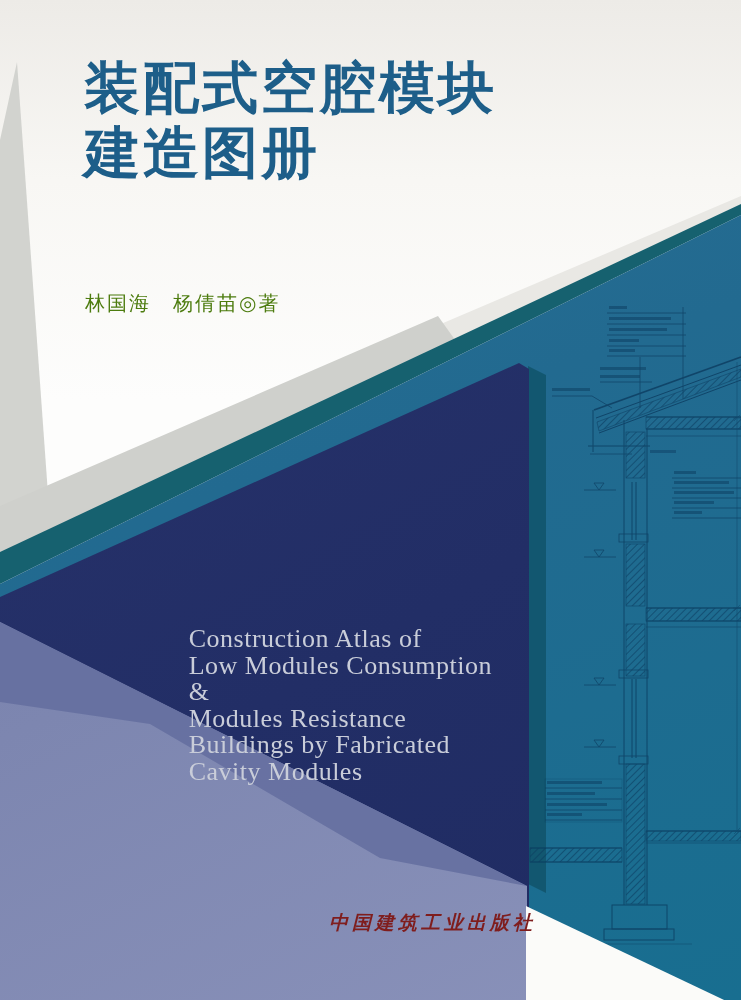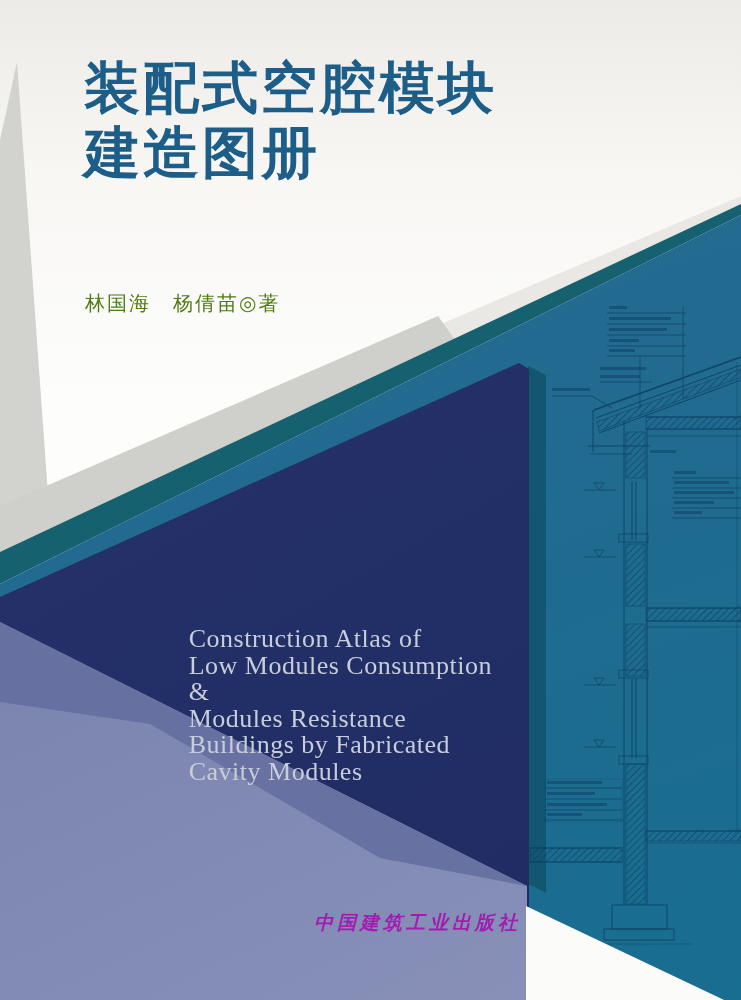--- a/index.html
+++ b/index.html
@@ -65,22 +65,22 @@
   .author{
     position:absolute;left:85px;top:290px;
     color:#4d7c0f;font-size:20px;letter-spacing:2px;white-space:nowrap;
   }
   .entitle{
     position:absolute;right:249px;top:626px;
     text-align:left;color:#c9cdd9;
     font-size:26px;line-height:26.5px;letter-spacing:.5px;white-space:nowrap;
   }
   .publisher{
-    position:absolute;left:314px;top:910px;width:200px;
-    text-align:left;color:#a21caf;
+    position:absolute;left:329px;top:910px;width:200px;
+    text-align:left;color:#7f1d1d;
     font-size:19px;letter-spacing:4px;font-style:italic;font-weight:600;
     white-space:nowrap;
   }
 </style>
 </head>
 <body>
 
 <div class="cover">
 
   <div class="layer sheet-white"></div>

